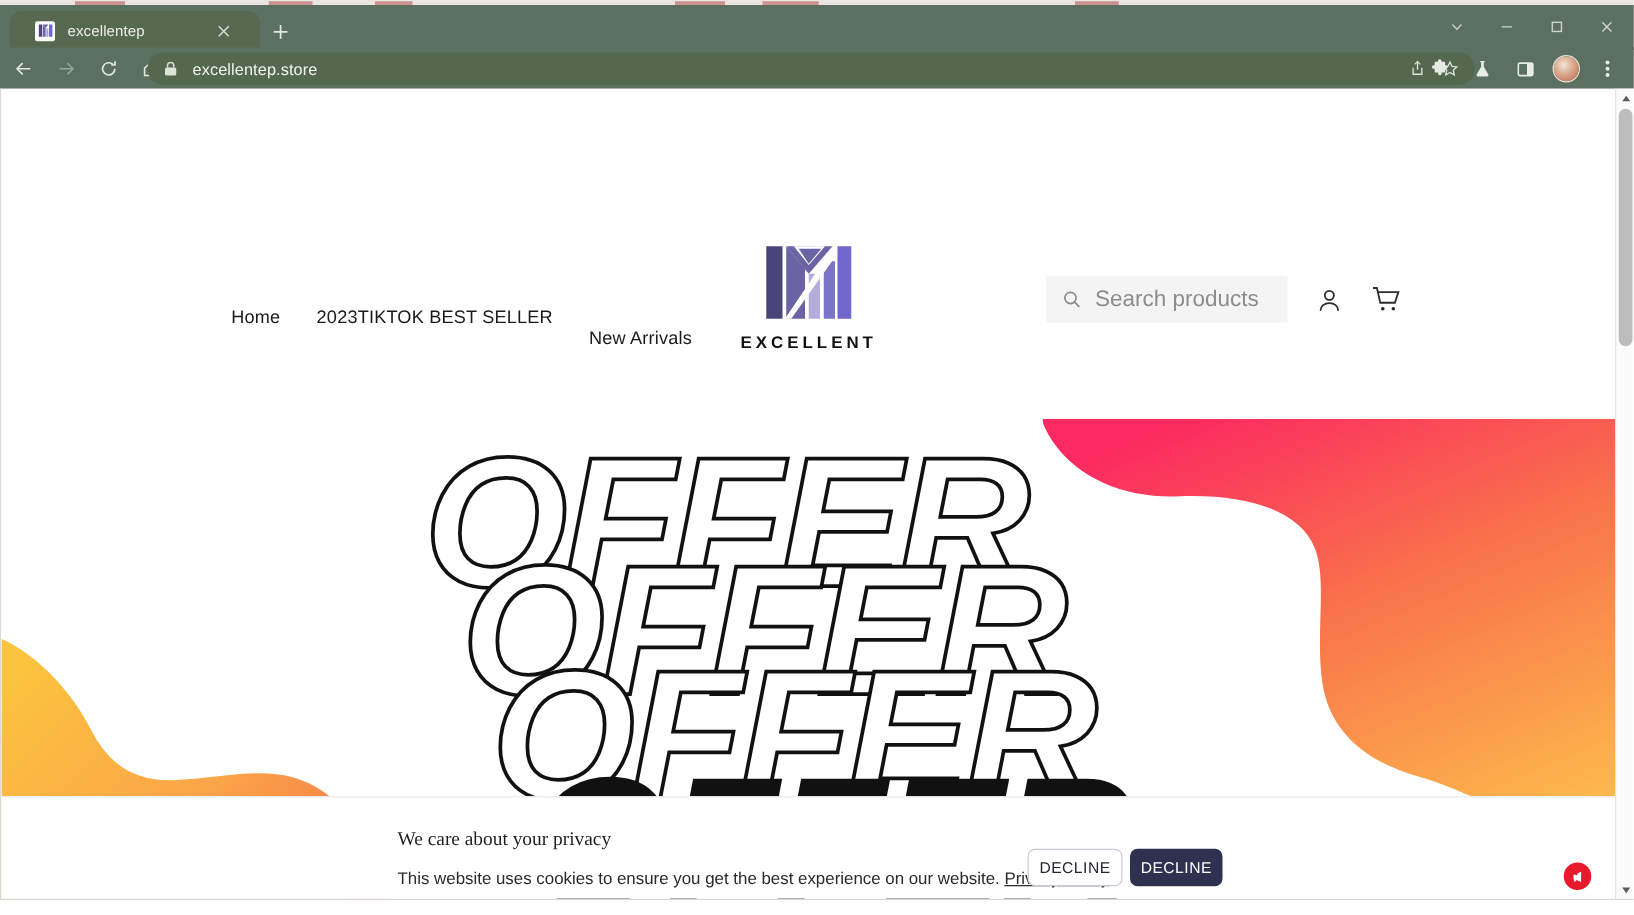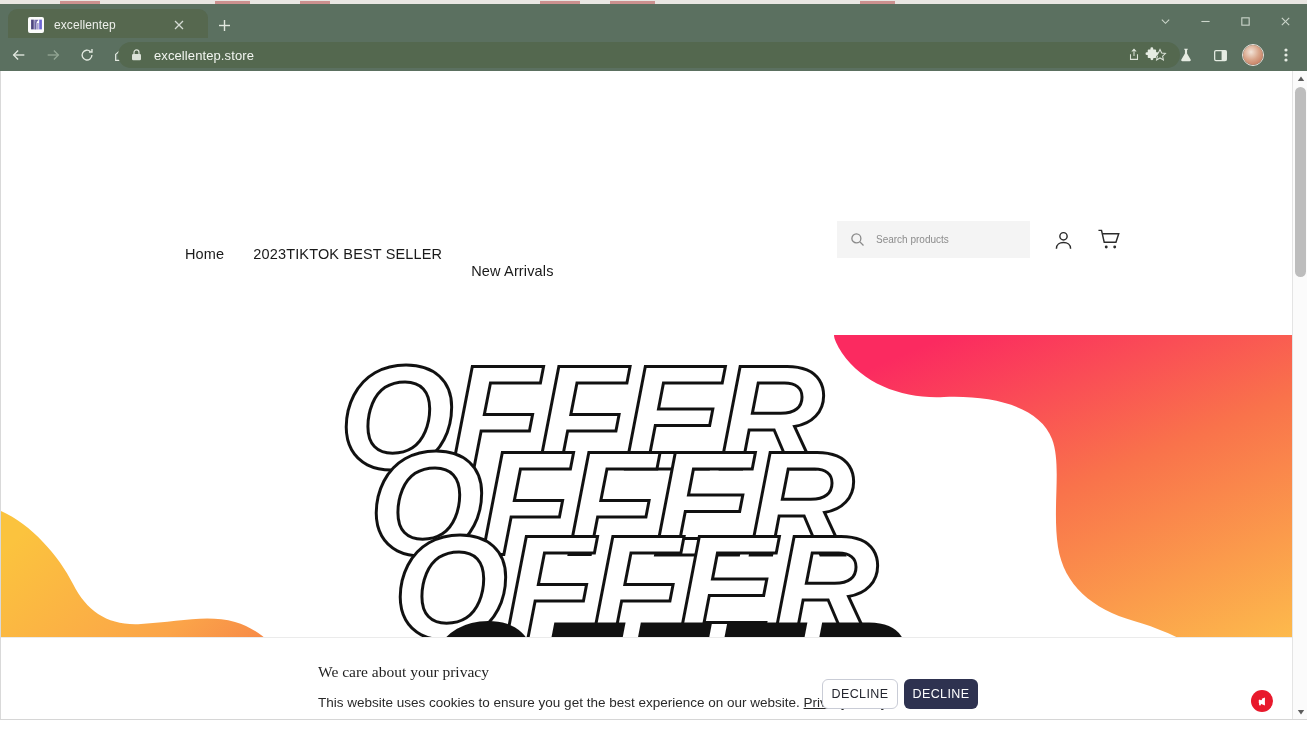--- a/index.html
+++ b/index.html
@@ -208,21 +208,21 @@
     left: 836px; top: 150px;
     width: 193px; height: 37px;
     background: #f4f4f4;
     display: flex; align-items: center;
     padding: 0 12px;
   }
   .search-icon { width: 16px; height: 16px; margin-right: 11px; color: #8a8a8a; flex:0 0 auto; display:flex;align-items:center;justify-content:center;}
   .search-input {
     border: none; outline: none; background: transparent;
     font-family: "Liberation Sans", sans-serif;
-    font-size: 10px; color: #3a3a3a; width: 100%;
+    font-size: 18px; color: #3a3a3a; width: 100%;
   }
   .search-input::placeholder { color: #8c8c8c; }
 
   .hdr-icon {
     position: absolute; top: 155px;
     width: 28px; height: 28px;
     color: #2b2b2b;
     display:flex;align-items:center;justify-content:center;
   }
   .hdr-icon.account { left: 1048px; }
@@ -536,20 +536,36 @@
     </div>
 
     <div class="site-header">
 
       <div class="nav-links">
         <a class="nav-link">Home</a>
         <a class="nav-link">2023TIKTOK BEST SELLER</a>
         <a class="nav-link">New Arrivals</a>
       </div>
 
+      <div class="brand">
+        <div class="brand-mark">
+          <svg width="72" height="66" viewBox="0 0 72 66">
+            <polygon points="2,4 15,4 15,62 2,62" fill="#4b4478"></polygon>
+            <polygon points="18,4 33,22 33,62 18,62" fill="#6b63a4"></polygon>
+            <polygon points="36,26 45,26 45,62 36,62" fill="#b3addc"></polygon>
+            <polygon points="48,16 57,16 57,62 48,62" fill="#7c74c9"></polygon>
+            <polygon points="59,4 70,4 70,62 59,62" fill="#6f67cc"></polygon>
+            <polygon points="18,4 55,4 36,26" fill="#6b63a4"></polygon>
+            <polygon points="24,4 49,4 36,19" fill="#ffffff"></polygon>
+            <polygon points="28,6 46,6 36,18" fill="#6b63a4"></polygon>
+            <polygon points="17,62 52,10 56,14 22,62" fill="#ffffff"></polygon>
+          </svg>
+        </div>
+        <div class="brand-name">EXCELLENT</div>
+      </div>
 
       <div class="search-box">
         <span class="search-icon">
           <svg width="15" height="15" viewBox="0 0 16 16" fill="none" stroke="currentColor" stroke-width="1.4">
             <circle cx="6.8" cy="6.8" r="4.8"></circle>
               <line x1="10.3" y1="10.3" x2="14.4" y2="14.4"></line>
           </svg>
         </span>
         <input class="search-input" type="text" placeholder="Search products" style="">
       </div>

